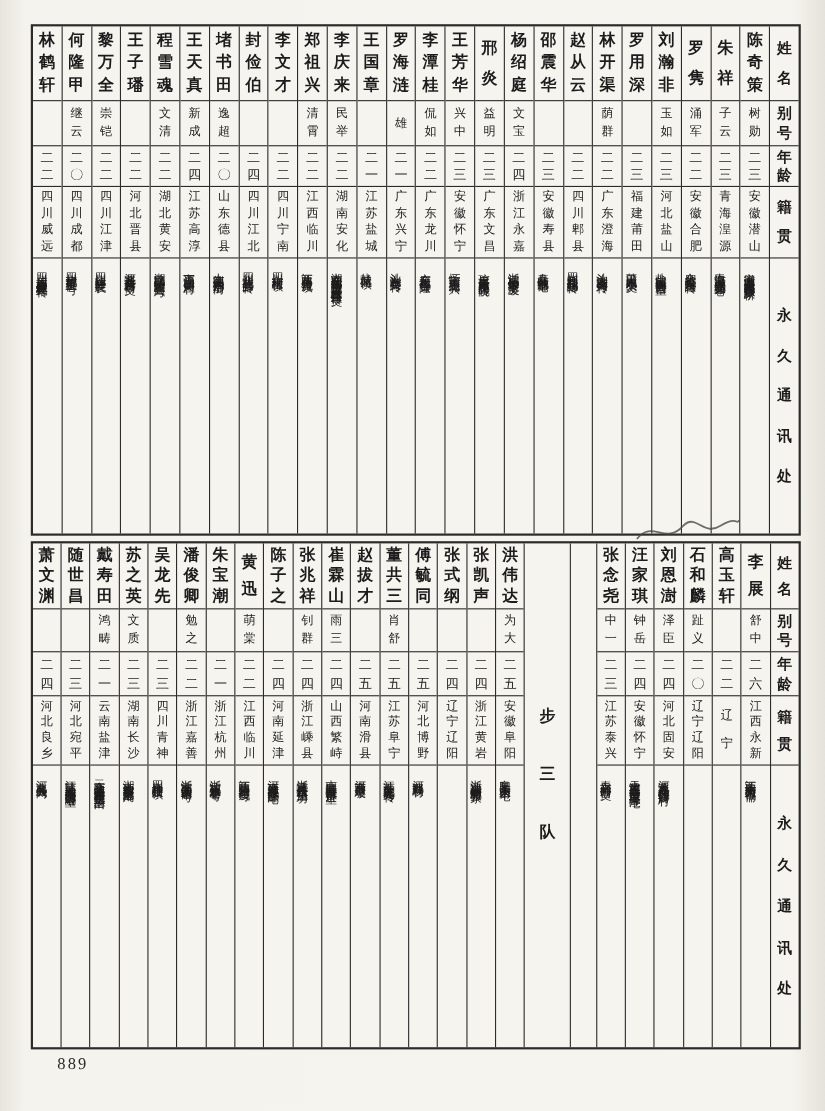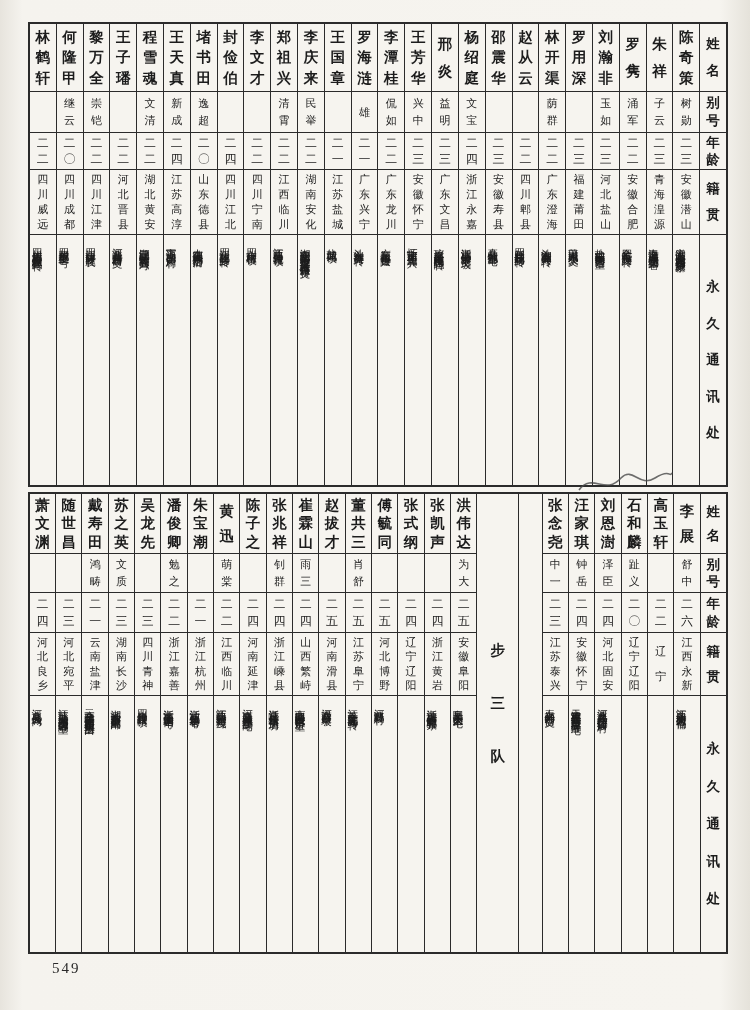--- a/index.html
+++ b/index.html
@@ -1206,13 +1206,13 @@
       <div class="cell c-addr">
         <span class="vtext">河北良乡县城内</span>
       </div>
     </div>
   </div>
 
 <svg id="pen-mark" width="100" height="30" viewBox="0 0 100 30">
   <path d="M4 22 C18 4, 30 28, 46 10 C58 -2, 64 20, 80 10 S 94 10, 97 5" fill="none" stroke="#4a4a4a" stroke-width="1.6" opacity="0.8"></path>
 </svg>
 
-<div id="page-number">549</div>
+<div id="page-number">889</div>
 
 </body></html>

